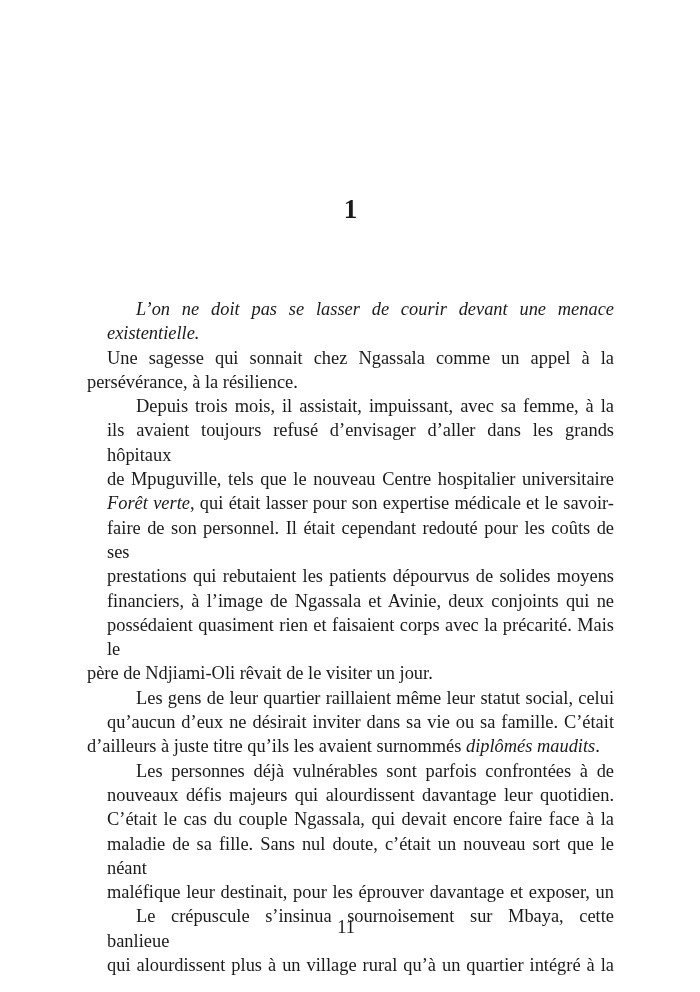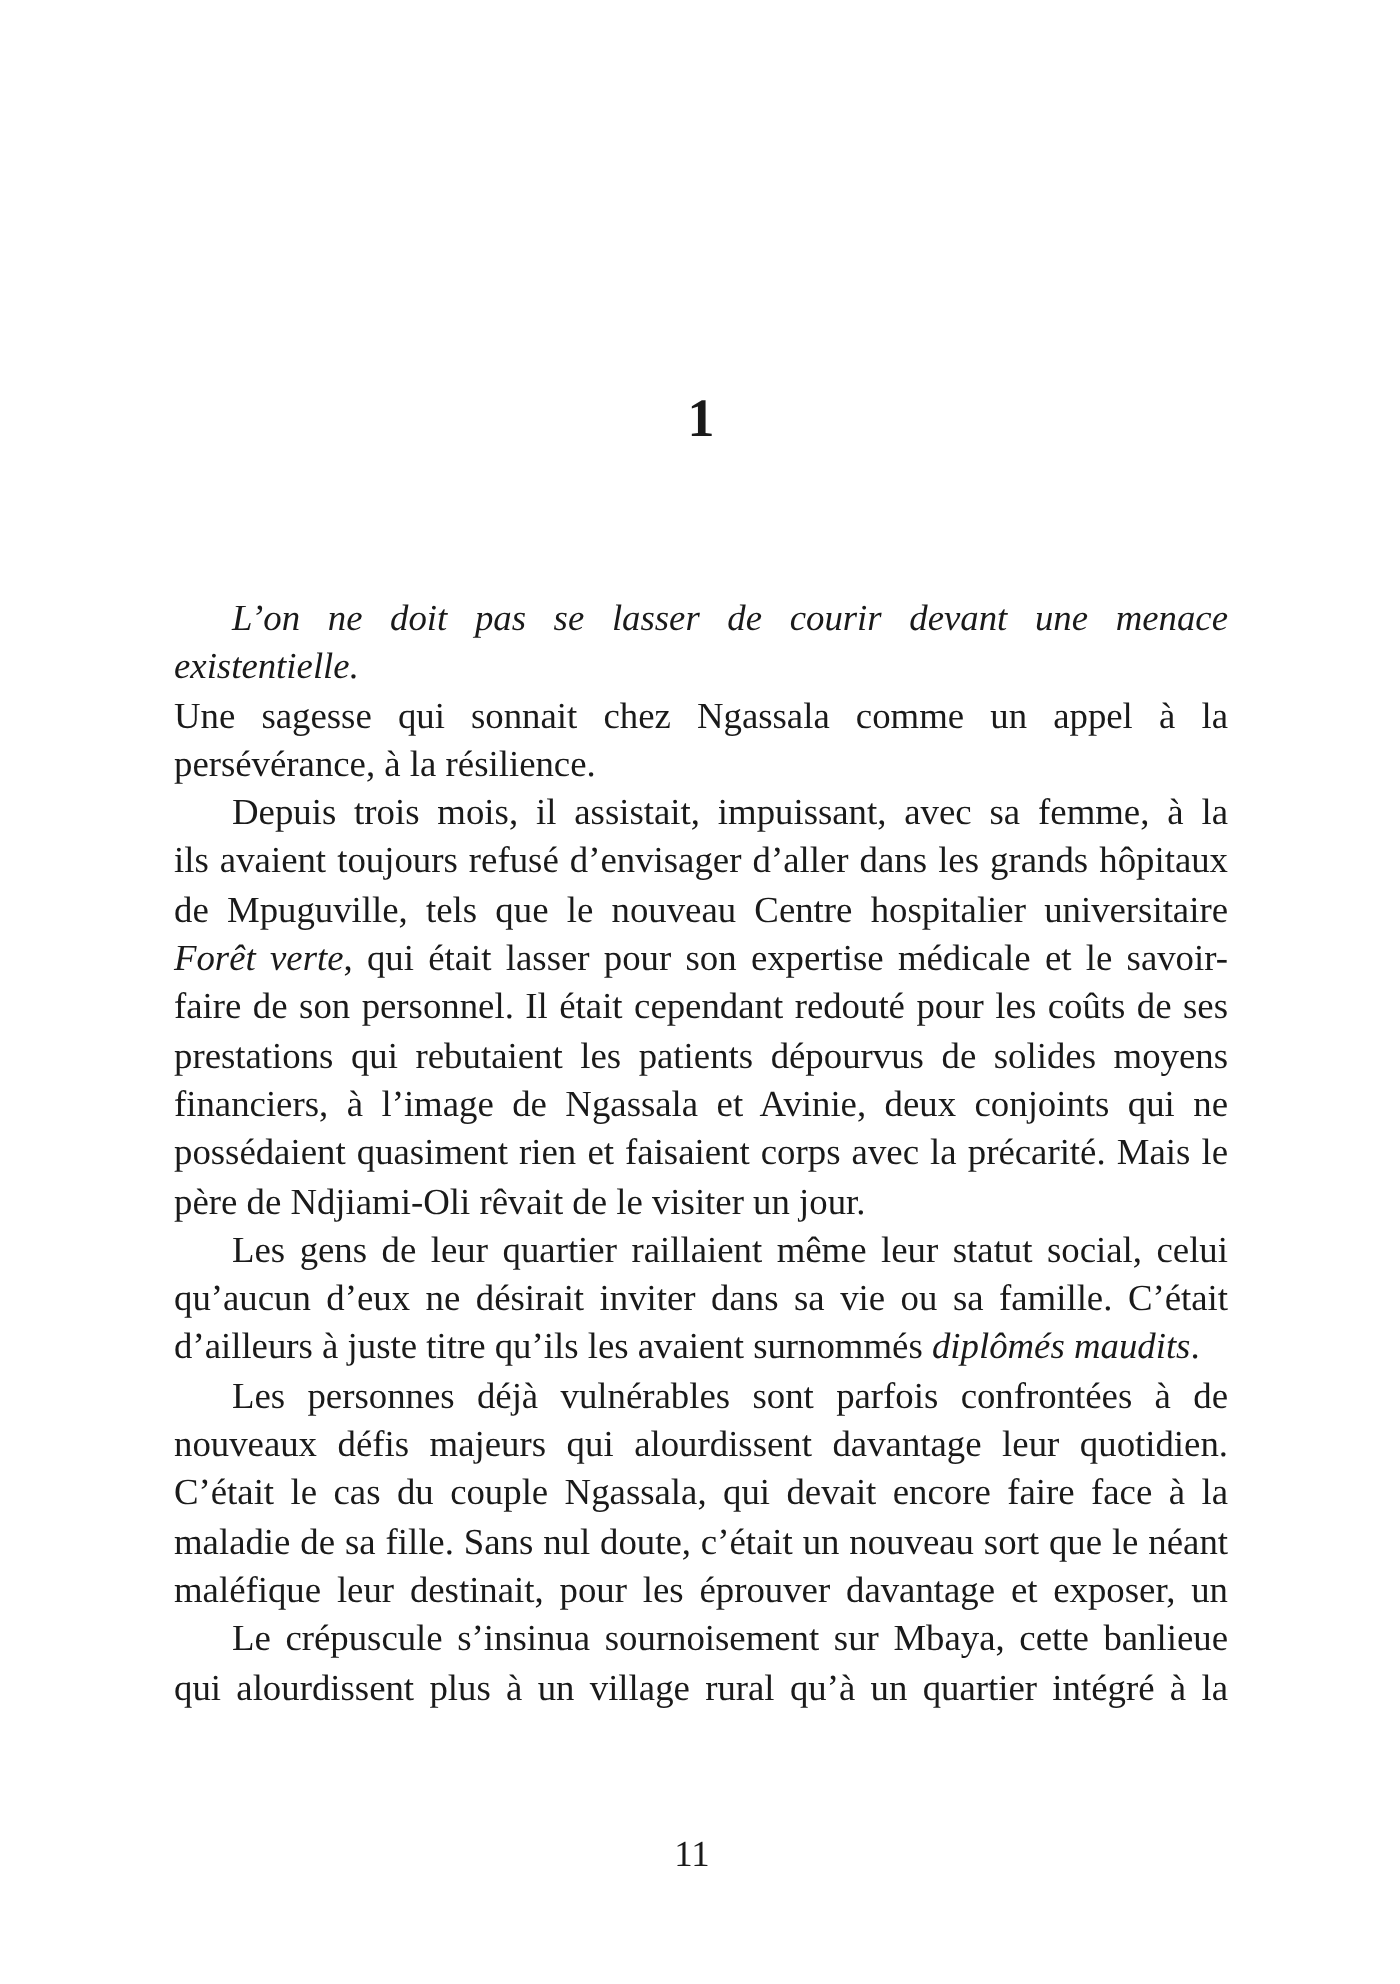--- a/index.html
+++ b/index.html
@@ -30,21 +30,21 @@
     width: 527px;
     font-size: 18.4px;
     line-height: 24.3px;
   }
   .para { margin: 0; }
   .line {
     text-align: justify;
     text-align-last: left;
     white-space: normal;
   }
-  .line.j { text-align-last: justify; }
+  .line.j { text-align-last: justify; margin-left: 20px; }
   .line.first { text-indent: 29px; }
   .it { font-style: italic; }
   .page-number {
     position: absolute;
     left: 87px;
     top: 915px;
     width: 518px;
     text-align: center;
     font-size: 18.4px;
     line-height: 24.3px;

